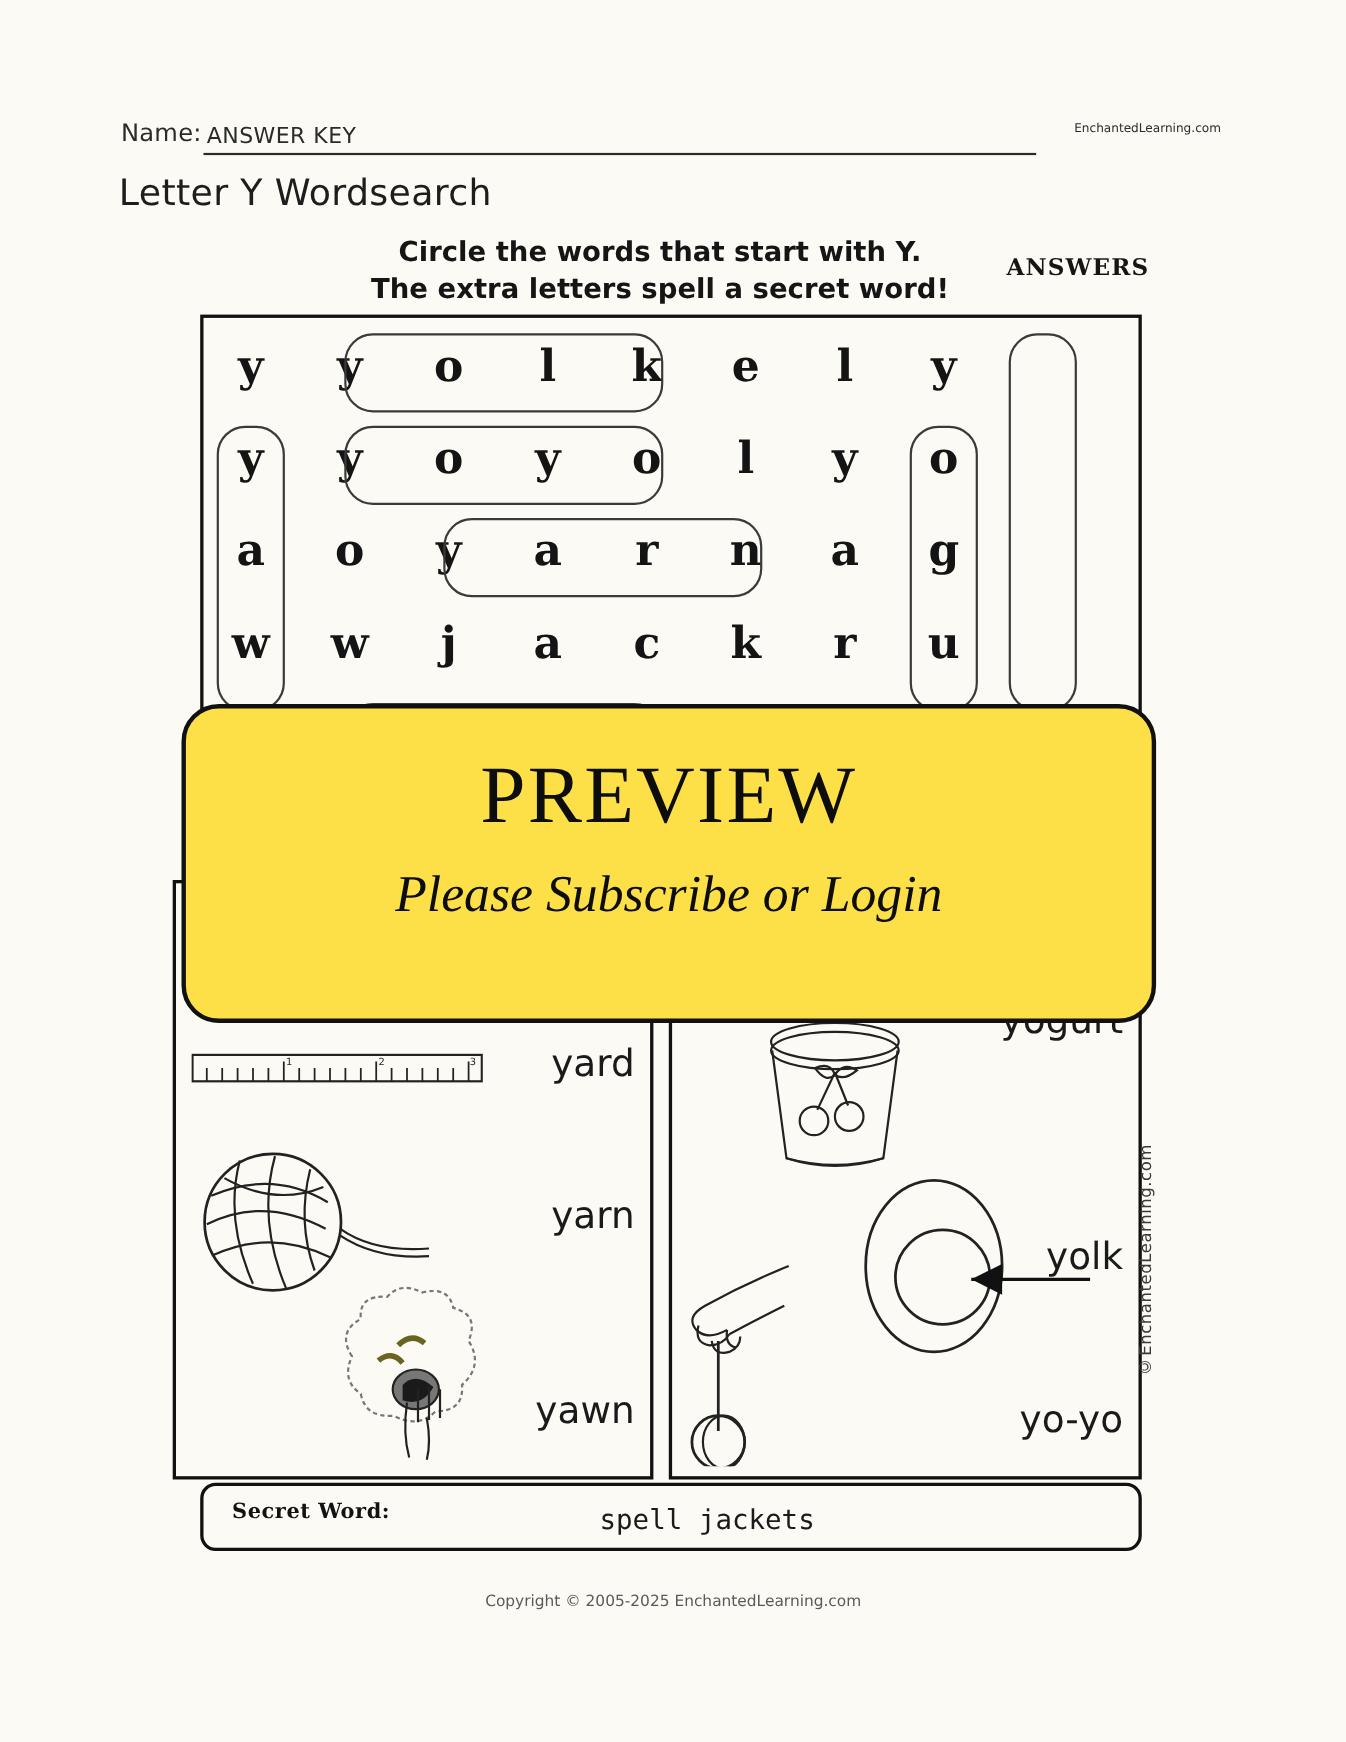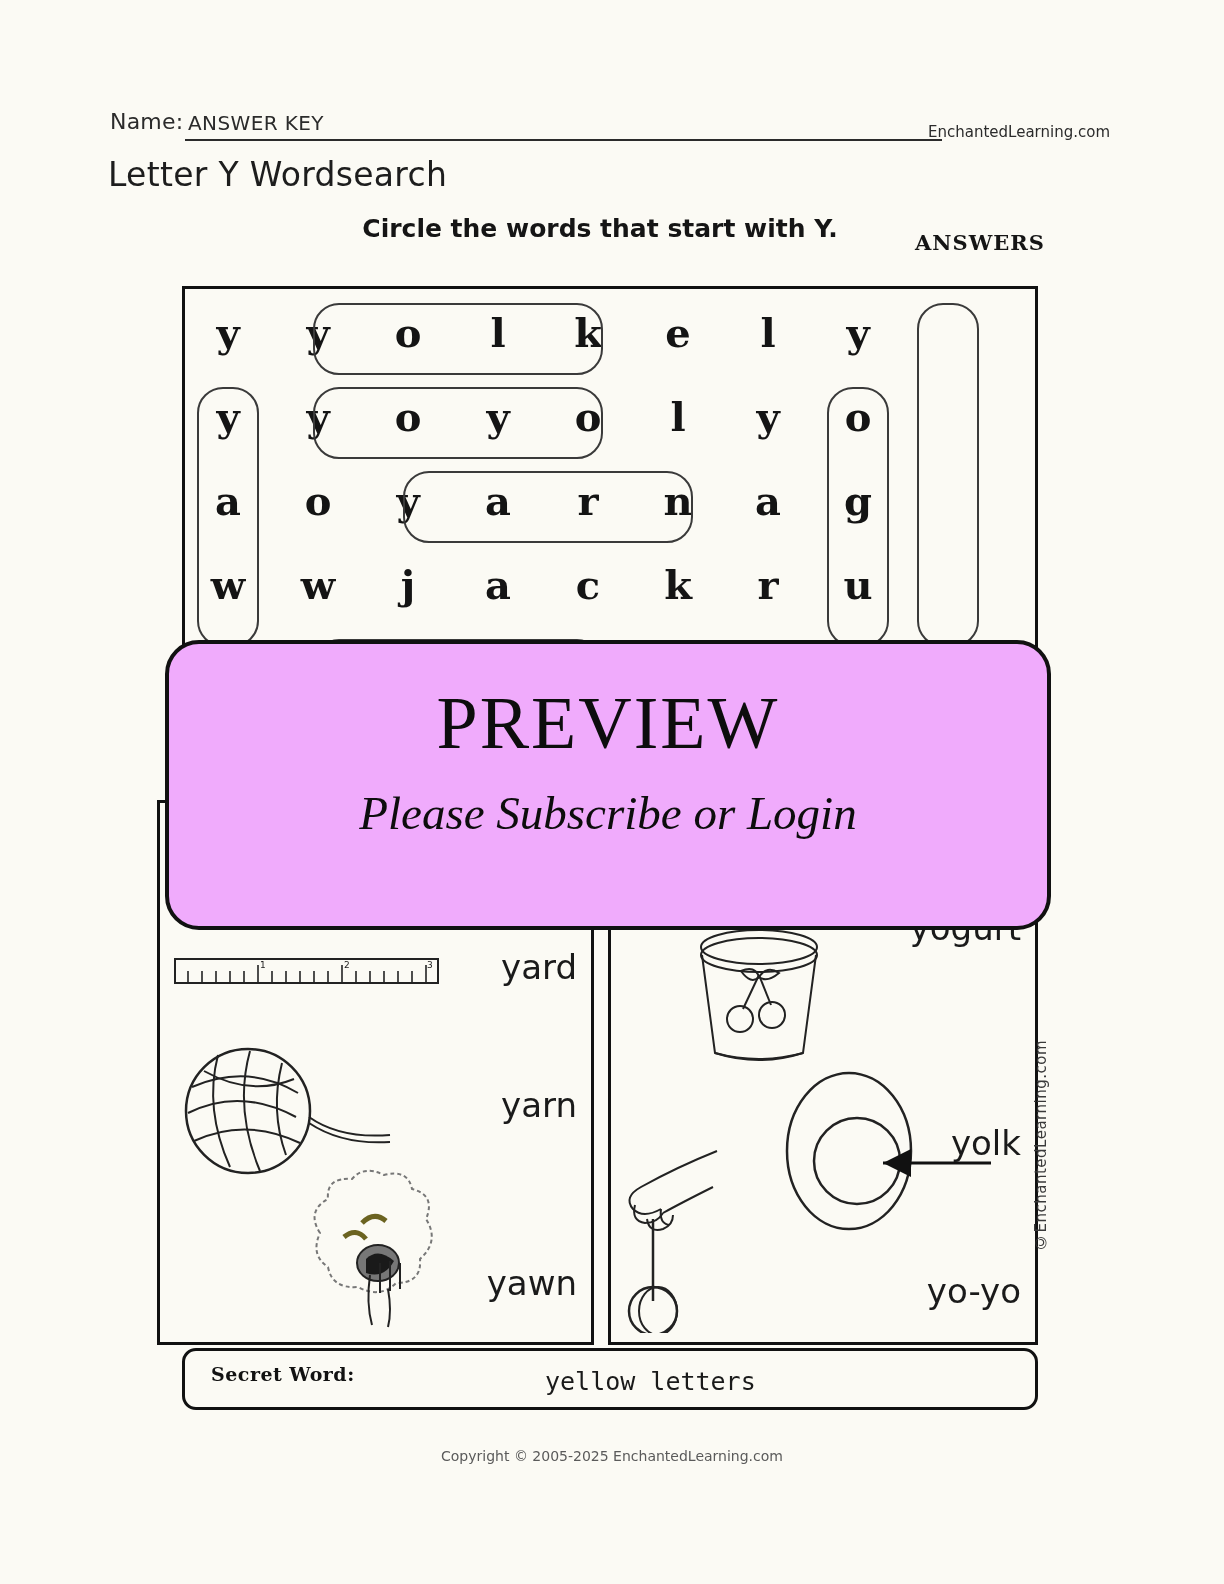--- a/index.html
+++ b/index.html
@@ -45,22 +45,22 @@
     position: absolute;
     left: 75px;
     top: 36px;
     width: 757px;
     height: 2px;
     background: #2b2b2b;
   }
   .site-brand {
     position: absolute;
     right: 0;
-    top: 20px;
-    font-size: 15px;
+    top: 7px;
+    font-size: 11px;
     color: #2b2b2b;
     font-family: "DejaVu Sans", sans-serif;
     white-space: nowrap;
   }
   .page-title {
     position: absolute;
     left: 108px;
     top: 155px;
     font-size: 33px;
     color: #1d1d1d;
@@ -208,21 +208,21 @@
     letter-spacing: .5px;
   }
 
   
   .preview-overlay {
     position: absolute;
     left: 165px;
     top: 640px;
     width: 886px;
     height: 290px;
-    background: #f0abfc;
+    background: #fde047;
     border: 4px solid #111;
     border-radius: 34px;
     box-sizing: border-box;
     z-index: 50;
     text-align: center;
   }
   .preview-title {
     margin-top: 42px;
     font-family: "Liberation Serif", serif;
     font-size: 74px;
@@ -248,20 +248,21 @@
   <span class="name-label">Name:</span>
   <span class="name-value">ANSWER KEY</span>
   <div class="name-rule"></div>
   <span class="site-brand">EnchantedLearning.com</span>
 </div>
 
 <div class="page-title">Letter Y Wordsearch</div>
 
 <div class="instructions">
   <div>Circle the words that start with Y.</div>
+  <div>The extra letters spell a secret word!</div>
 </div>
 <div class="answers-tag">ANSWERS</div>
 
 <div class="grid-box">
   <div class="grid-inner" id="grid-inner">
       <div class="cell" style="left: 8px; top: 20px;">y</div>
       <div class="cell" style="left: 98px; top: 20px;">y</div>
       <div class="cell" style="left: 188px; top: 20px;">o</div>
       <div class="cell" style="left: 278px; top: 20px;">l</div>
       <div class="cell" style="left: 368px; top: 20px;">k</div>
@@ -437,21 +438,21 @@
       </svg>
     </div>
     <span class="pic-word" style="top:50px;">yolk</span>
   </div>
 </div>
 
 <div class="watermark">©EnchantedLearning.com</div>
 
 <div class="secret-box">
   <span class="secret-label">Secret Word:</span>
-  <span class="secret-value">yellow letters</span>
+  <span class="secret-value">spell jackets</span>
 </div>
 
 <div class="footer">Copyright © 2005-2025 EnchantedLearning.com</div>
 
 <div class="preview-overlay">
   <div class="preview-title">PREVIEW</div>
   <div class="preview-sub">Please Subscribe or Login</div>
 </div>
 
 </body></html>

